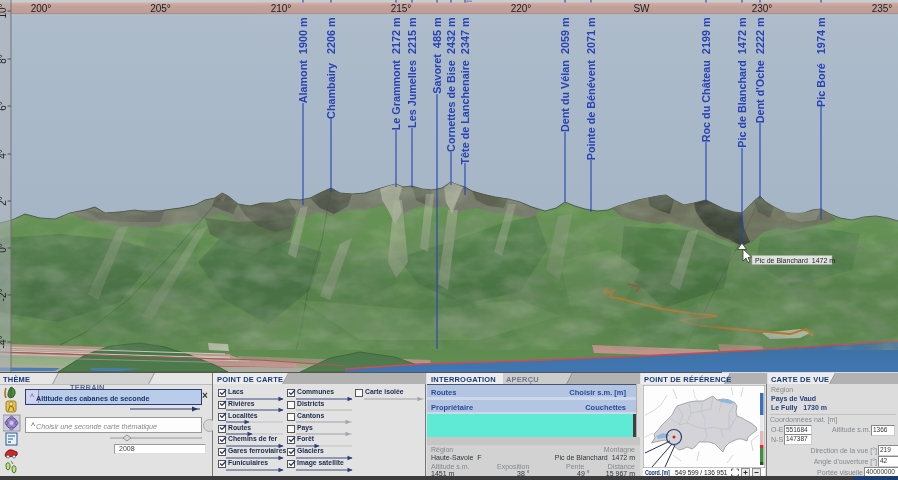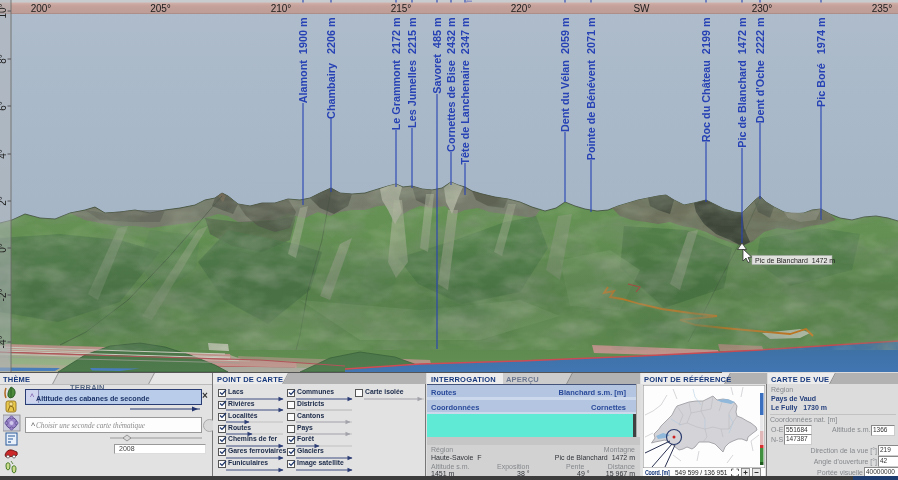--- a/index.html
+++ b/index.html
@@ -281,21 +281,21 @@
       </div>
       <div class="abs" style="left:202px;top:17px;font-size:10px;color:#333;font-weight:bold;">×</div>
 
       <svg class="abs" style="left:128px;top:33px" width="76" height="8" viewBox="0 0 76 8">
         <line x1="2" y1="3" x2="72" y2="3" stroke="#25366e" stroke-width="1.2"></line>
         <path d="M64,0.5 L70,3 L64,5.5 Z" fill="#25366e"></path>
       </svg>
 
       <div class="abs" style="left:25px;top:44px;width:177px;height:16px;background:#fdfdfd;border:1px solid #999;box-sizing:border-box;">
         <div class="abs" style="left:2px;top:2px;width:10px;height:11px;color:#666;font-size:8px;text-align:center;line-height:10px;">˄</div>
-        <div class="abs" style="left:10px;top:4px;font-size:7.2px;font-style:italic;color:#8a8a8a;white-space:nowrap;font-family:Liberation Serif, serif;">Choisir une seconde carte thématique</div>
+        <div class="abs" style="left:10px;top:4px;font-size:7.2px;font-style:italic;color:#8a8a8a;white-space:nowrap;">Choisir une seconde carte thématique</div>
       </div>
       <div class="abs" style="left:203px;top:46px;width:11px;height:11px;border-radius:50%;background:#d8d8d8;border:1px solid #aaa;"></div>
 
       <svg class="abs" style="left:108px;top:61px" width="96" height="8" viewBox="0 0 96 8">
         <line x1="2" y1="4" x2="94" y2="4" stroke="#9a9a9a" stroke-width="1"></line>
         <path d="M19,1 L23,4 L19,7 L15,4 Z" fill="#d8d8d8" stroke="#777" stroke-width="0.7"></path>
       </svg>
       <div class="abs" style="left:114px;top:70.5px;width:86px;height:8px;background:#fff;border:1px solid #999;border-right-color:#ddd;border-bottom-color:#ddd;font-size:7px;color:#444;padding-left:4px;line-height:8.5px;">2008</div>
     </div>
 
@@ -453,23 +453,23 @@
       <div class="abs" style="left:128px;top:0;width:14px;height:11px;background:#cccccc;transform:skewX(-28deg);border-right:1px solid #888;"></div>
       <div class="abs panel-title" style="left:4px;top:1.5px;white-space:nowrap;">INTERROGATION</div>
       <div class="abs" style="left:79px;top:2px;font-size:7.5px;font-weight:bold;color:#6c7890;letter-spacing:0.2px;">APERÇU</div>
 
       <div class="abs" style="left:0;top:11px;width:209px;height:13px;background:#b3c5e1;border-top:1px solid #44537a;box-sizing:border-box;"></div>
         <div class="abs" style="left:209px;top:11px;width:4px;height:53px;background:#dcdcdc;border-left:1px solid #aaa;box-sizing:border-box;"></div>
       <div class="abs" style="left:0;top:24px;width:209px;height:3px;background:#ccd9ec;"></div>
       <div class="abs" style="left:0;top:27px;width:209px;height:12px;background:#b3c5e1;"></div>
       <div class="abs" style="left:0;top:39px;width:209px;height:2px;background:#ccd9ec;"></div>
       <div class="abs" style="left:4px;top:14.5px;font-size:7.5px;font-weight:bold;color:#2a4a9a;">Routes</div>
-      <div class="abs" style="right:7px;top:14.5px;font-size:7.5px;font-weight:bold;color:#2a4a9a;">Blanchard s.m. [m]</div>
-      <div class="abs" style="left:4px;top:29.5px;font-size:7.5px;font-weight:bold;color:#2a4a9a;">Coordonnées</div>
-      <div class="abs" style="right:7px;top:29.5px;font-size:7.5px;font-weight:bold;color:#2a4a9a;">Cornettes</div>
+      <div class="abs" style="right:7px;top:14.5px;font-size:7.5px;font-weight:bold;color:#2a4a9a;">Choisir s.m. [m]</div>
+      <div class="abs" style="left:4px;top:29.5px;font-size:7.5px;font-weight:bold;color:#2a4a9a;">Propriétaire</div>
+      <div class="abs" style="right:7px;top:29.5px;font-size:7.5px;font-weight:bold;color:#2a4a9a;">Couchettes</div>
 
       <div class="abs" style="left:0;top:64px;width:213px;height:8px;background:#c6c6c6;"></div>
 
       <div class="abs" style="left:0;top:72px;width:213px;height:32px;background:#d2d2d2;">
         <div class="glab" style="left:4px;top:1px;">Région</div>
         <div class="glab" style="right:5px;top:1px;">Montagne</div>
         <div class="dlab" style="left:4px;top:9px;">Haute-Savoie&nbsp;&nbsp;F</div>
         <div class="dlab" style="right:5px;top:9px;">Pic de Blanchard&nbsp;&nbsp;1472 m</div>
         <div class="glab" style="left:4px;top:17.5px;">Altitude s.m.</div>
         <div class="glab" style="left:70px;top:17.5px;">Exposition</div>

